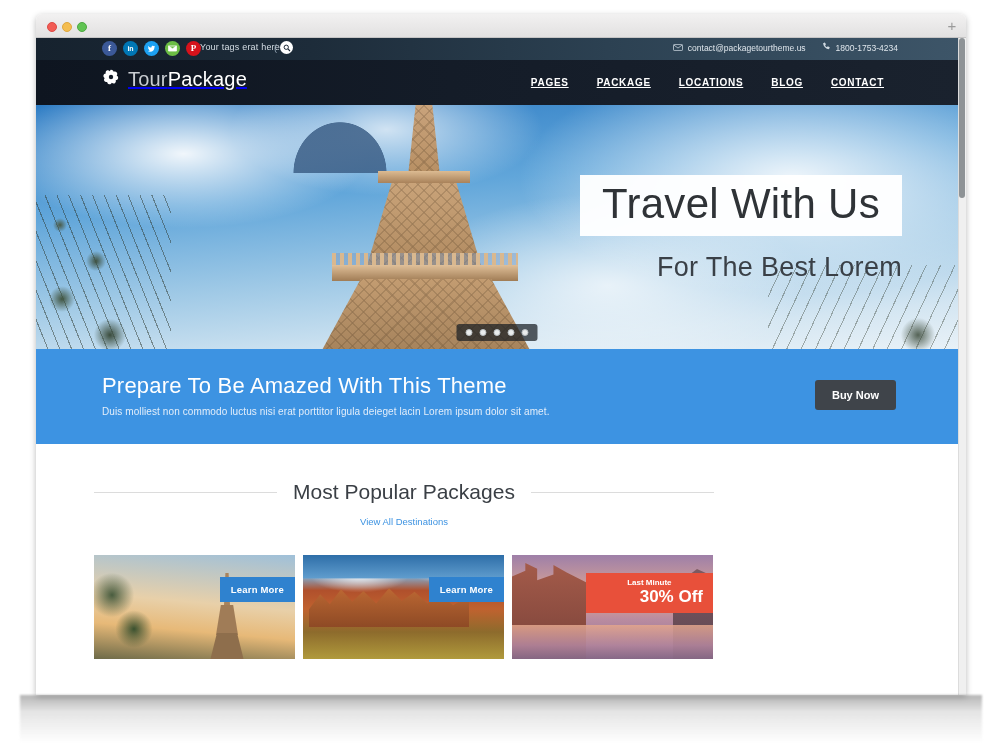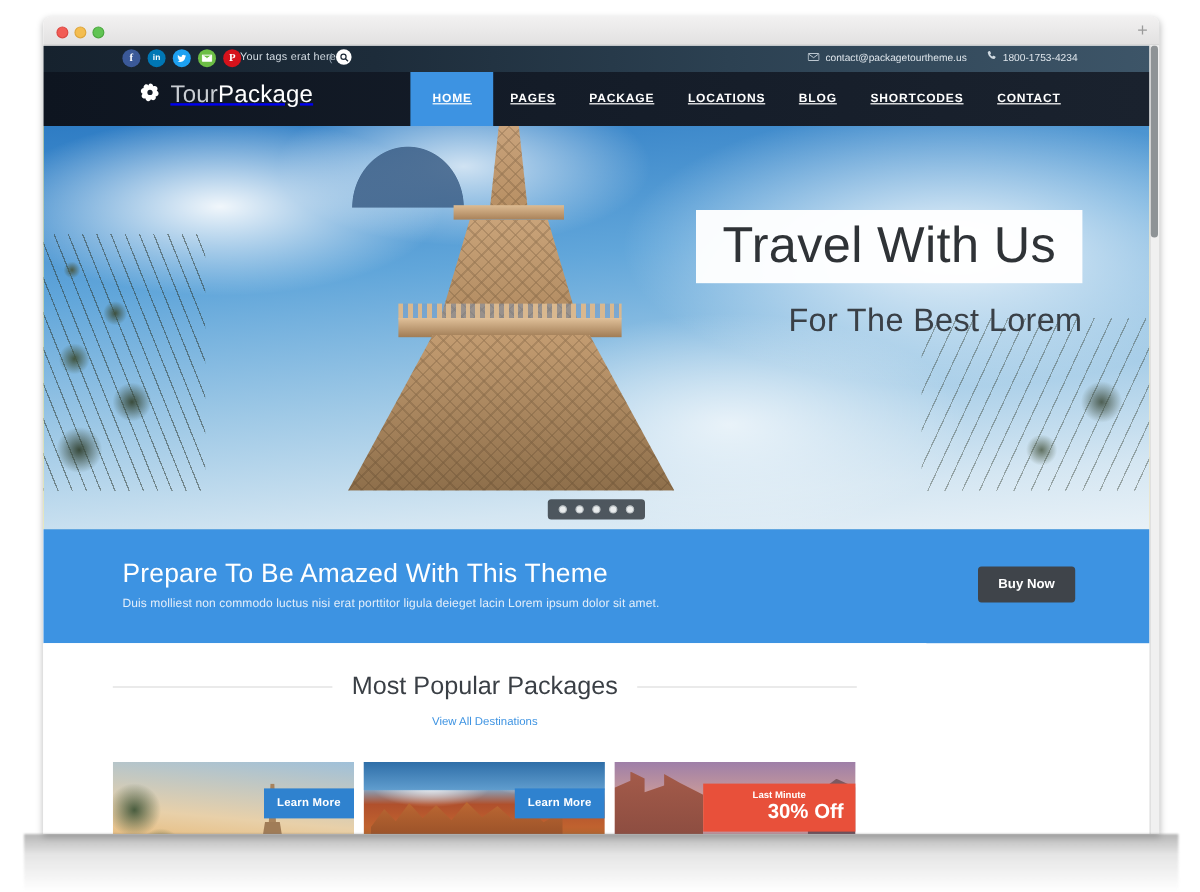--- a/index.html
+++ b/index.html
@@ -76,33 +76,33 @@
   #contact-group{ position:absolute; right:-6px; top:4px; display:flex; align-items:center; gap:16px; }
   .contact-item{ display:flex; align-items:center; gap:5px; font-size:8.5px; color:#dfe6ec; }
   .mini-ico{ display:inline-block; }
 
   
   #navbar{
     position:relative; height:45px; width:922px;
     background:linear-gradient(90deg,#0e1520 0%,#141c28 45%,#1a222e 100%);
   }
   #nav-inner{ position:relative; width:790px; margin:0 auto; height:45px; }
-  #brand{ position:absolute; left:14px; top:8px; display:flex; align-items:flex-start; gap:8px; }
+  #brand{ position:absolute; left:0; top:8px; display:flex; align-items:flex-start; gap:8px; }
   #brand-text{ font-size:20px; letter-spacing:.2px; }
   #brand-text .t1{ color:#c9cdd2; font-weight:300; }
   #brand-text .t2{ color:#ffffff; font-weight:400; }
   #nav-menu{ position:absolute; right:-6px; top:0; height:45px; display:flex; }
   .nav-item{
     height:45px; display:flex; align-items:center; padding:0 14px;
     font-size:10px; font-weight:bold; letter-spacing:.7px; color:#ffffff;
   }
   .nav-item.active{ background:#3d93e2; padding:0 18px; }
 
   
-  #hero{ position:relative; width:922px; height:336px; overflow:hidden; background:#fde047; }
+  #hero{ position:relative; width:922px; height:244px; overflow:hidden; background:#86efac; }
   #hero-sky{
     position:absolute; inset:0;
     background:
       radial-gradient(ellipse 300px 120px at 16% 20%, rgba(255,255,255,.92) 0%, rgba(255,255,255,0) 62%),
       radial-gradient(ellipse 260px 110px at 38% 10%, rgba(255,255,255,.75) 0%, rgba(255,255,255,0) 60%),
       radial-gradient(ellipse 420px 180px at 82% 30%, rgba(255,255,255,.88) 0%, rgba(255,255,255,0) 65%),
       radial-gradient(ellipse 300px 140px at 62% 74%, rgba(255,255,255,.70) 0%, rgba(255,255,255,0) 66%),
       linear-gradient(175deg,#2e7cc4 0%,#61a6da 35%,#9fc9e6 62%,#d4e6f2 86%,#e8f1f7 100%);
   }
   
@@ -169,21 +169,21 @@
   #cta-title{ position:absolute; left:0; top:24px; font-size:22px; font-weight:300; color:#ffffff; letter-spacing:.2px; }
   #cta-sub{ position:absolute; left:0; top:57px; font-size:10px; color:#e3eefa; letter-spacing:.1px; }
   #buy-now-button{
     position:absolute; right:-4px; top:31px;
     background:#3f444a; color:#ffffff; font-size:11px; font-weight:bold;
     padding:9px 17px; border-radius:3px; border:none;
     font-family:"Liberation Sans",sans-serif; cursor:pointer;
   }
 
   
-  #packages{ position:relative; width:736px; background:#ffffff; padding-top:24px; }
+  #packages{ position:relative; width:736px; background:#ffffff; padding-top:36px; }
   #section-heading-row{ position:relative; width:620px; margin:0 auto; display:flex; align-items:center; gap:16px; }
   .hr-line{ flex:1; height:1px; background:#dcdcdc; }
   #section-title{ font-size:21px; font-weight:400; color:#3a3f45; white-space:nowrap; }
   #view-all-link{ display:block; text-align:center; margin-top:12px; font-size:9.5px; color:#3d93e2; text-decoration:none; }
 
   #cards-row{ position:relative; width:620px; margin:28px auto 0 auto; display:flex; gap:8px; }
   .card{ position:relative; width:201px; height:104px; overflow:hidden; }
   .card-img{ position:absolute; inset:0; }
   #card-img-1{
     background:
@@ -315,26 +315,24 @@
                 <path fill="#ffffff" d="M12 2.2c2.3 0 3.4 1.5 3.6 2.9 1.3-.6 3-.5 4.1.9 1.1 1.4.7 3.1-.2 4.1 1.3.5 2.3 1.9 2 3.6-.3 1.7-1.8 2.6-3.2 2.7.5 1.3.2 3-1.2 3.9-1.4.9-3 .3-4-.6-.5 1.3-1.8 2.3-3.5 2-1.7-.3-2.5-1.7-2.7-3.1-1.3.5-3 .1-3.8-1.3-.8-1.4-.3-3 .7-3.9-1.3-.5-2.2-1.9-1.9-3.5.3-1.6 1.7-2.5 3.1-2.7C4.6 5.9 5 4.2 6.4 3.4c1.4-.8 3-.2 3.9.8.4-1.2 1.3-2 1.7-2z"></path>
                 <circle cx="12" cy="12" r="2.9" fill="#141c28"></circle>
               </svg>
             </span>
             <span id="brand-text">
               <span class="t1">Tour</span><span class="t2">Package</span>
             </span>
           </a>
 
           <div id="nav-menu">
-            <a class="nav-item active" href="#">HOME</a>
             <a class="nav-item" href="#">PAGES</a>
             <a class="nav-item" href="#">PACKAGE</a>
             <a class="nav-item" href="#">LOCATIONS</a>
             <a class="nav-item" href="#">BLOG</a>
-            <a class="nav-item" href="#">SHORTCODES</a>
             <a class="nav-item" href="#">CONTACT</a>
           </div>
 
         </div>
       </div>
 
       <div id="hero">
         <div id="hero-sky"></div>
         <div id="tree-left"></div>
         <div id="tower">

